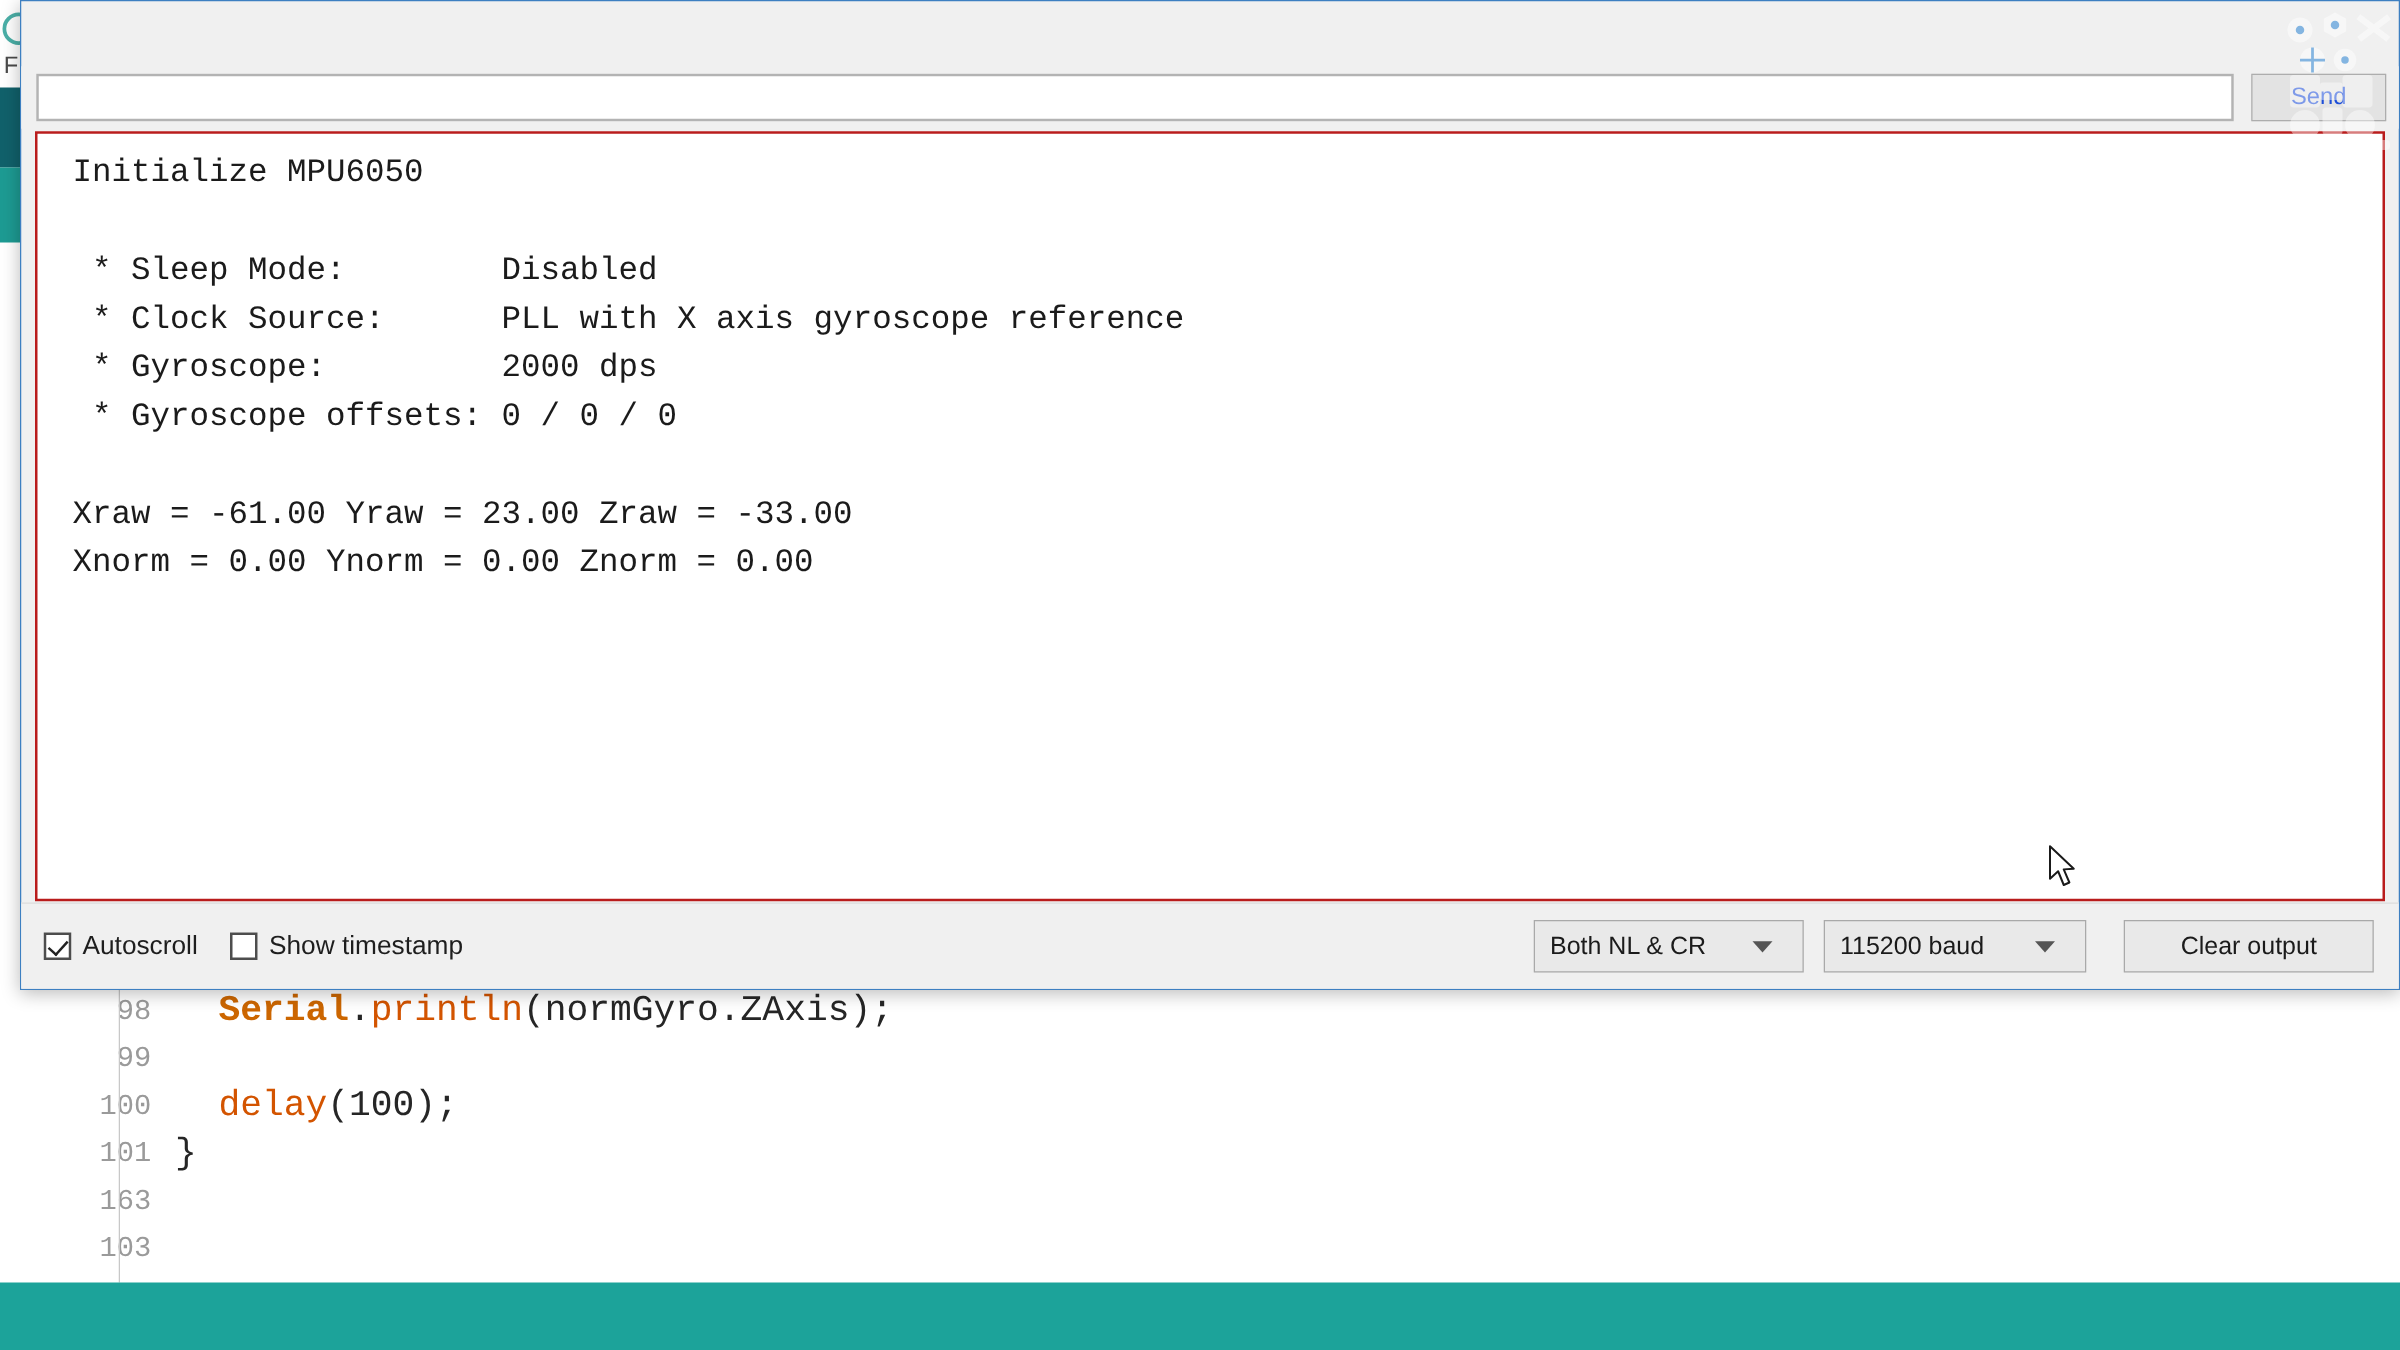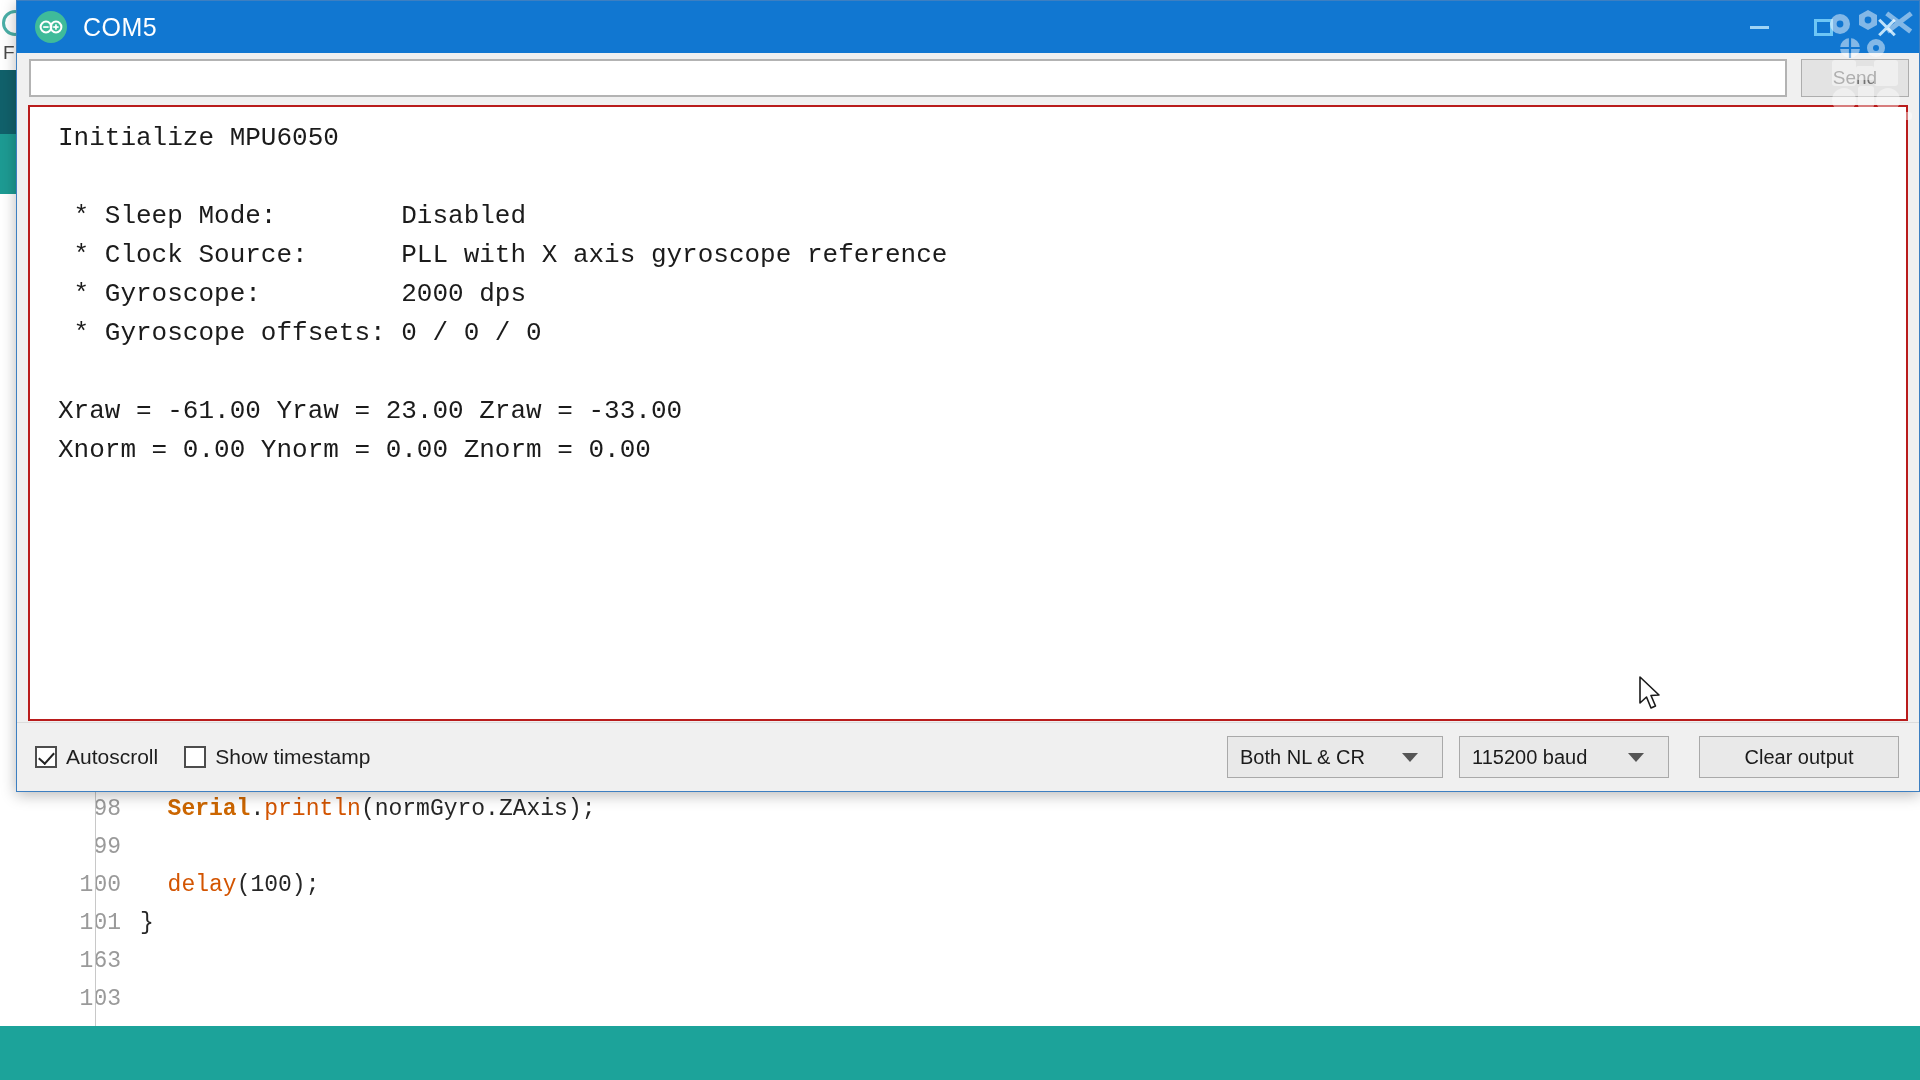--- a/index.html
+++ b/index.html
@@ -102,21 +102,21 @@
     text-align: right;
     color: #9a9a9a;
     font-family: "Liberation Mono", monospace;
     font-size: 23px;
   }
   .code-text {
     position: absolute;
     left: 104px;
     color: #262626;
     font-family: "Liberation Mono", monospace;
-    font-size: 23px;
+    font-size: 29px;
     white-space: pre;
   }
   .tok-kw   { color: #cc6600; font-weight: bold; }
   .tok-fn   { color: #d35400; }
   .tok-plain{ color: #262626; }
 
   .ide-statusbar {
     position: absolute;
     left: 0;
     top: 1026px;
@@ -227,21 +227,21 @@
   }
   .sm-sendbtn {
     position: absolute;
     left: 1784px;
     top: 6px;
     width: 108px;
     height: 38px;
     background: #e3e3e3;
     border: 1px solid #adadad;
     box-sizing: border-box;
-    color: #737373;
+    color: #1d4ed8;
     font-size: 19px;
     font-family: "Liberation Sans", sans-serif;
     display: flex;
     align-items: center;
     justify-content: center;
   }
 
   
   .sm-output {
     position: absolute;
@@ -399,44 +399,20 @@
           <div class="code-row"><span class="code-lineno">103</span><span class="code-text"></span></div>
         </div>
     </div>
     <div class="gutter-line"></div>
 
     <div class="ide-statusbar"></div>
   </div>
 
   <div class="sm-window">
 
-    <div class="sm-titlebar">
-      <div class="sm-logo">
-        <svg width="24" height="14" viewBox="0 0 24 14">
-          <ellipse cx="7" cy="7" rx="5.4" ry="5.4" fill="none" stroke="#ffffff" stroke-width="2"></ellipse>
-          <ellipse cx="17" cy="7" rx="5.4" ry="5.4" fill="none" stroke="#ffffff" stroke-width="2"></ellipse>
-          <rect x="4.2" y="6.2" width="5.4" height="1.7" fill="#ffffff"></rect>
-          <rect x="14.2" y="6.2" width="5.4" height="1.7" fill="#ffffff"></rect>
-          <rect x="16.1" y="4.3" width="1.7" height="5.4" fill="#ffffff"></rect>
-        </svg>
-      </div>
-      <div class="sm-title">COM5</div>
-
-      <div class="sm-winbtns">
-        <div class="winbtn">
-          <div class="winbtn-min-glyph"></div>
-        </div>
-        <div class="winbtn">
-          <div class="winbtn-max-glyph"></div>
-        </div>
-        <div class="winbtn">
-          <div class="winbtn-close-glyph"></div>
-        </div>
-      </div>
-    </div>
 
     <div class="sm-sendrow">
       <input class="sm-input" type="text" placeholder="" style="">
       <div class="sm-sendbtn">Send</div>
     </div>
 
     <div class="sm-output">
       <div class="sm-output-inner" id="console-lines">
           <div class="console-line">Initialize MPU6050</div>
           <div class="console-line">&nbsp;</div>

